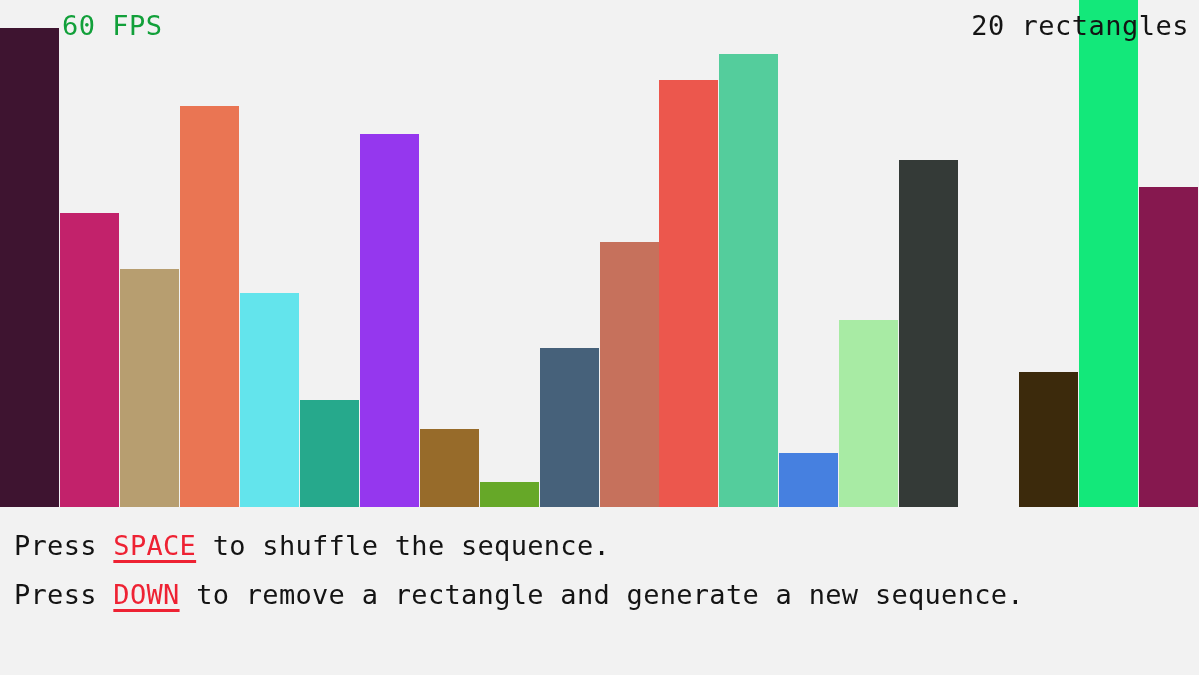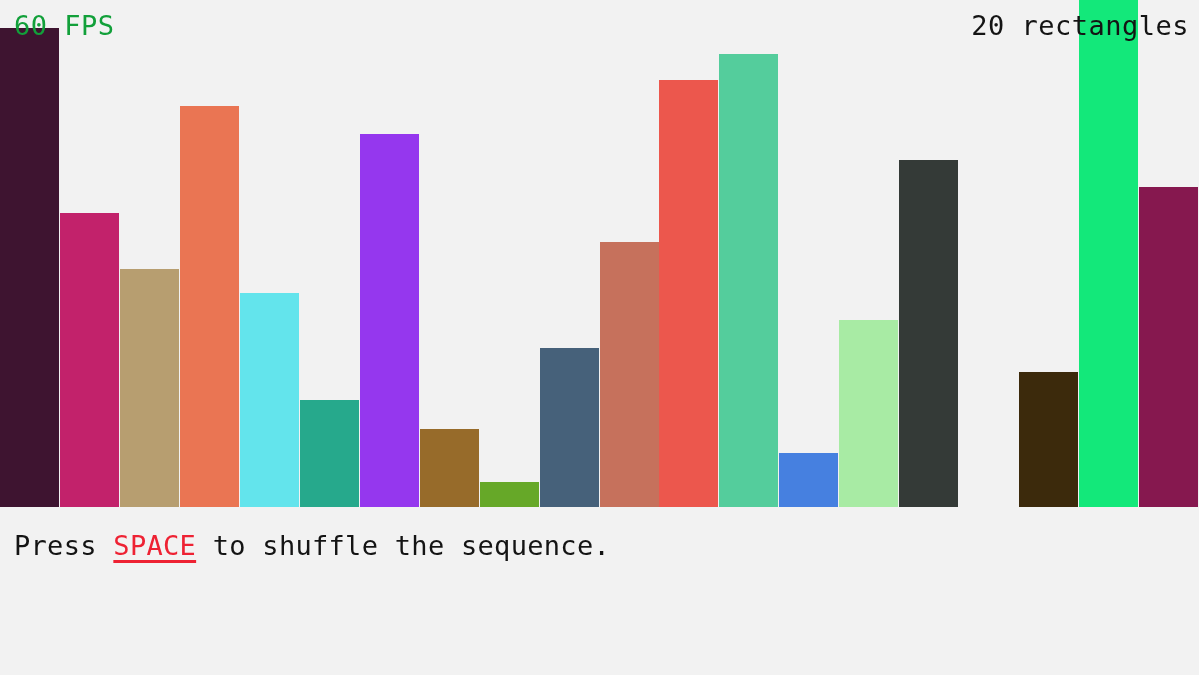--- a/index.html
+++ b/index.html
@@ -32,20 +32,21 @@
 
   
   .hud {
     position: absolute;
     font-family: "DejaVu Sans Mono", "Liberation Mono", monospace;
     font-size: 27px;
     font-weight: 400;
     letter-spacing: 0.5px;
     line-height: 1;
     white-space: nowrap;
+    margin-left: 48px;
   }
   #fps-label {
     left: 14px;
     top: 12px;
     color: #12a03a;
   }
   #count-label {
     right: 10px;
     top: 12px;
     color: #141414;
@@ -103,15 +104,16 @@
       <div class="bar" style="left: 1079.1px; width: 59px; height: 507px; background: rgb(19, 232, 122);"></div>
       <div class="bar" style="left: 1139.05px; width: 59px; height: 320px; background: rgb(134, 24, 79);"></div>
     </div>
 
   <div class="hud" id="fps-label" style="color: rgb(18, 160, 58);">60 FPS</div>
 
   <div class="hud" id="count-label" style="color: rgb(20, 20, 20);">20 rectangles</div>
 
   <div id="instructions">
       <div class="instruction-line"><span>Press </span><span class="key" style="color: rgb(238, 34, 51); text-decoration-color: rgb(238, 34, 51);">SPACE</span><span> to shuffle the sequence.</span></div>
+      <div class="instruction-line"><span>Press </span><span class="key" style="color: rgb(238, 34, 51); text-decoration-color: rgb(238, 34, 51);">DOWN</span><span> to remove a rectangle and generate a new sequence.</span></div>
     </div>
 
 </div>
 
 </body></html>

